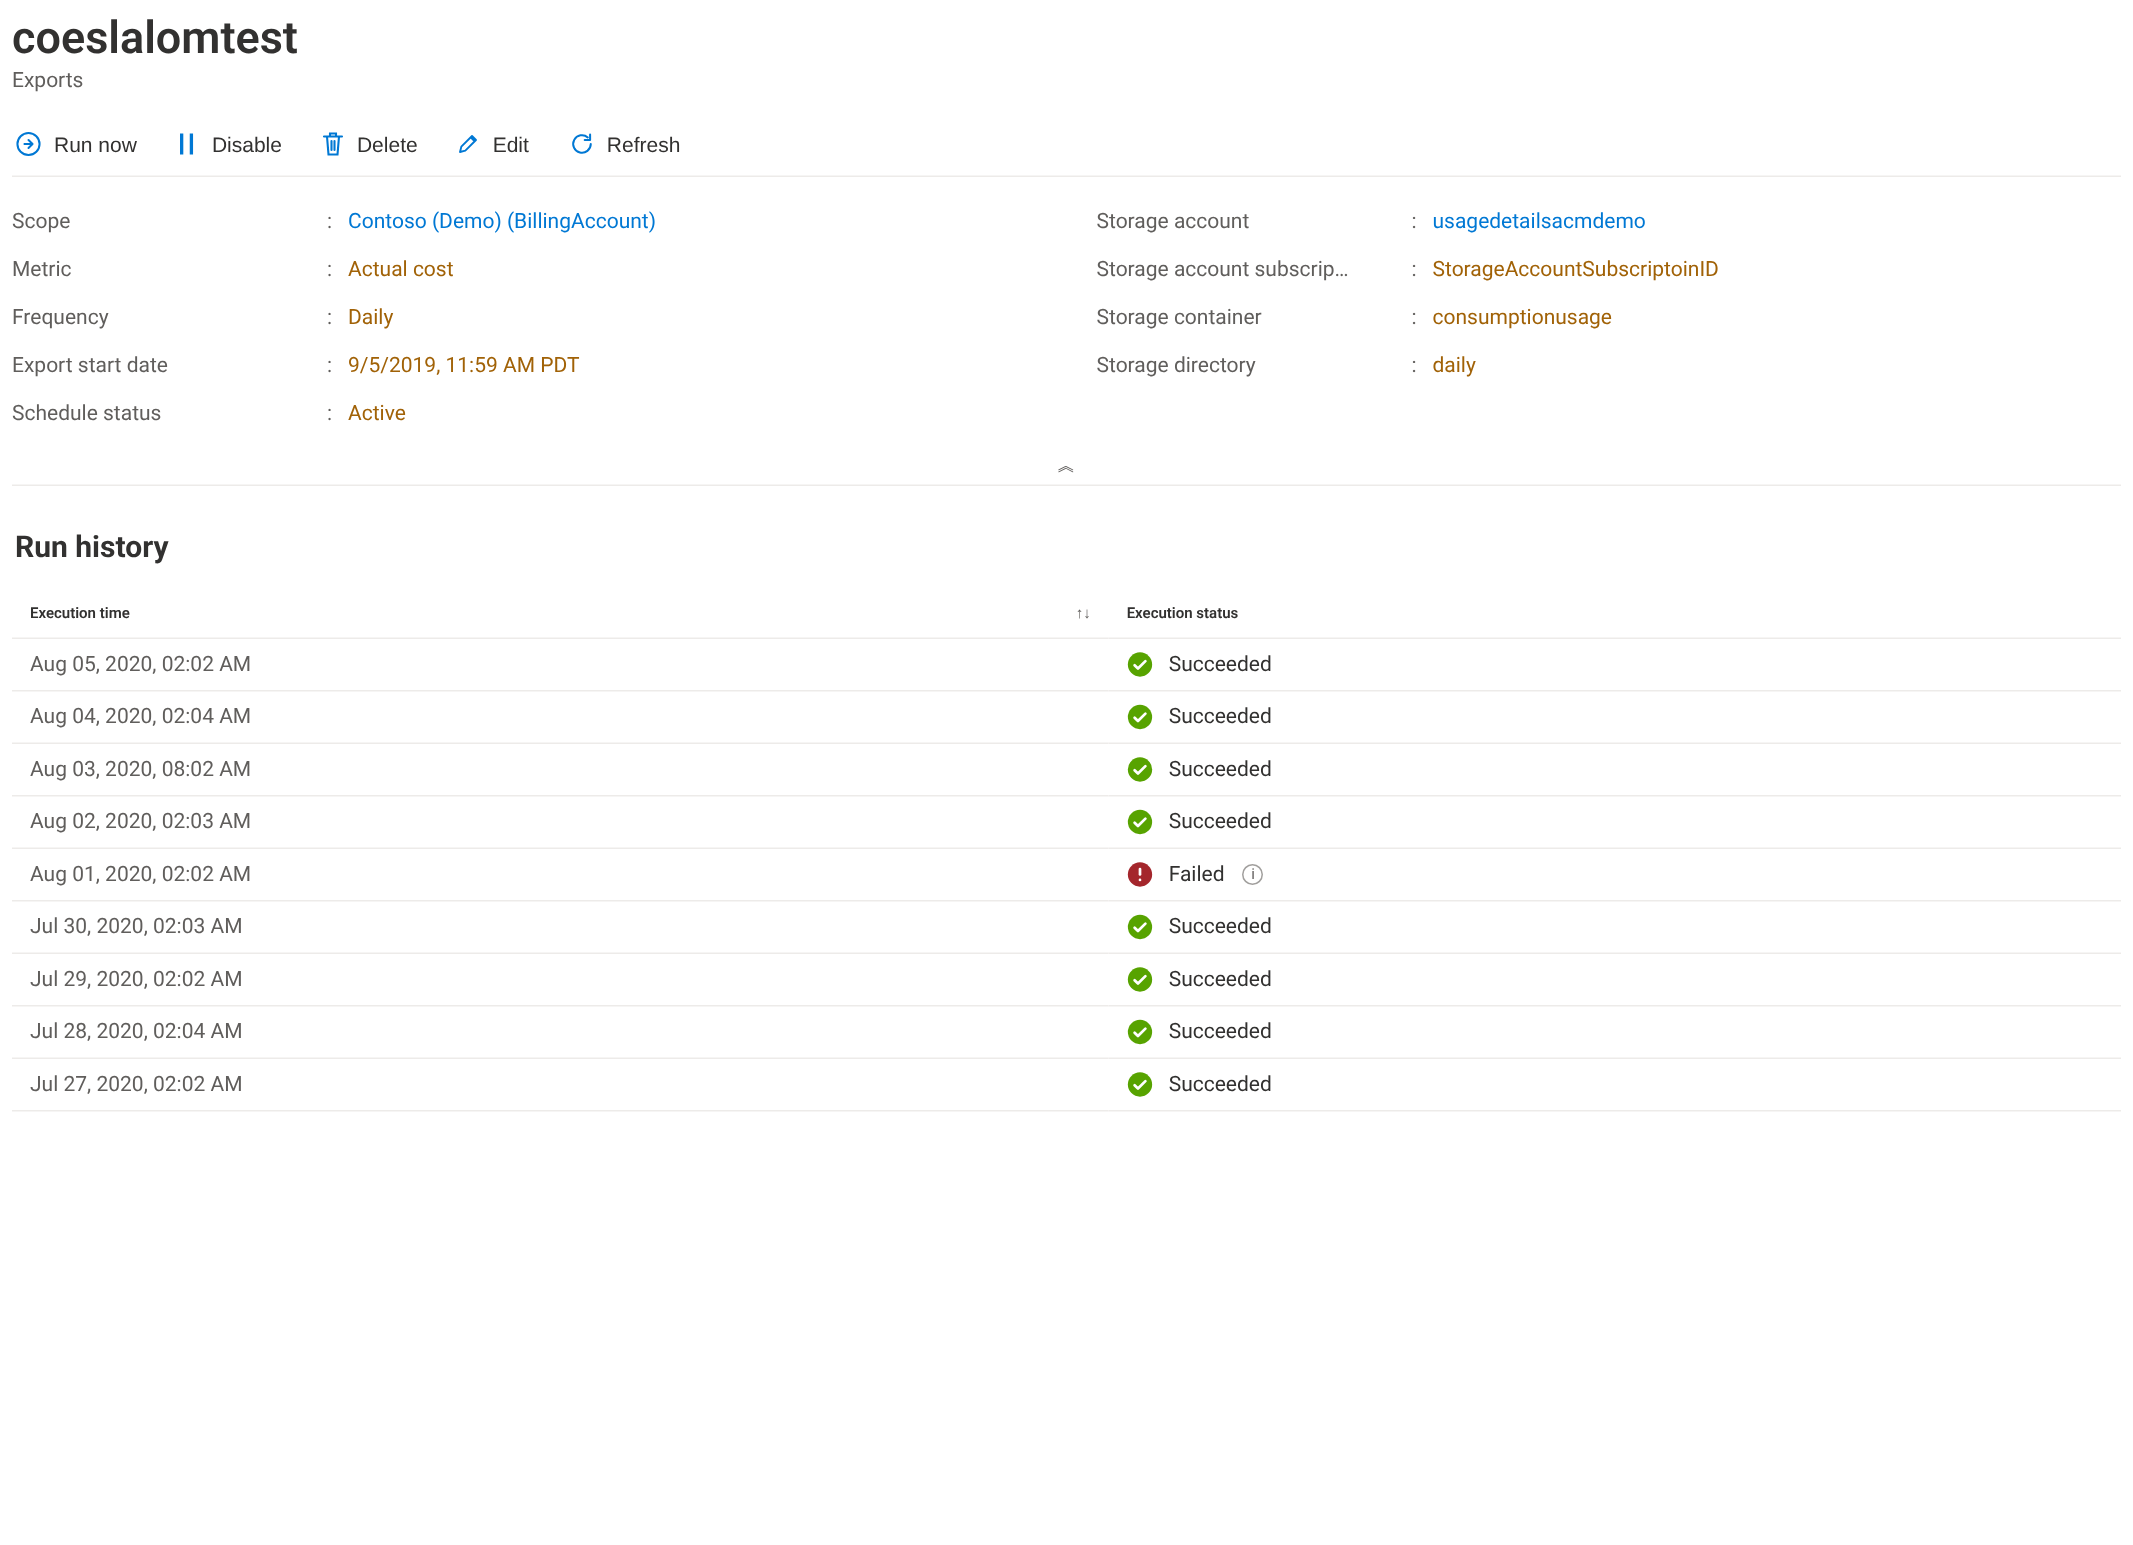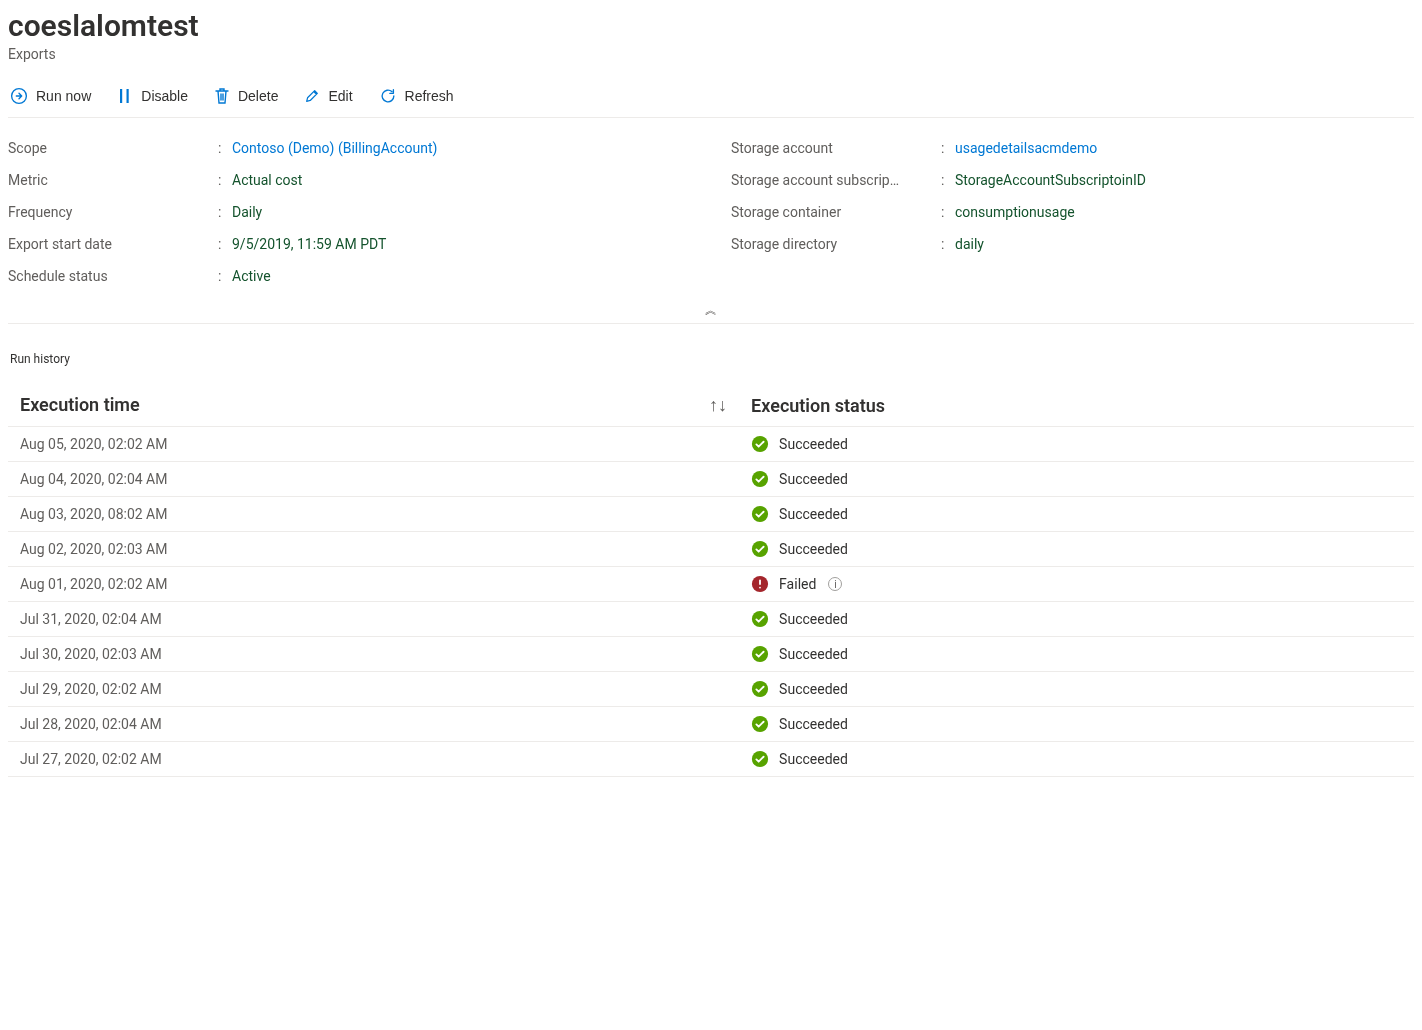--- a/index.html
+++ b/index.html
@@ -62,45 +62,45 @@
       color: #605e5c;
       white-space: nowrap;
       overflow: hidden;
       text-overflow: ellipsis;
       padding-right: 6px;
     }
     .prop-colon {
       width: 14px;
       color: #605e5c;
     }
-    .prop-value { color: #14532d; }
+    .prop-value { color: #a16207; }
     .prop-value.link { color: #0078d4; cursor: pointer; }
     .collapse-bar {
       border-top: 1px solid transparent;
       border-bottom: 1px solid #edebe9;
       text-align: center;
       height: 22px;
       line-height: 14px;
       font-size: 12px;
       color: #605e5c;
       cursor: pointer;
     }
     .section-title {
-      font-size: 12px;
-      font-weight: 400;
+      font-size: 20px;
+      font-weight: 700;
       margin: 28px 0 18px 0;
       padding-left: 2px;
     }
     table.history {
       width: 100%;
       border-collapse: collapse;
     }
     table.history th {
       text-align: left;
-      font-size: 18px;
+      font-size: 10px;
       font-weight: 600;
       padding: 10px 12px;
       border-bottom: 1px solid #edebe9;
     }
     table.history th .sort-icon {
       float: right;
       color: #605e5c;
       font-weight: 400;
     }
     table.history td {
@@ -315,34 +315,20 @@
                 <rect x="9" y="5" width="2" height="6" fill="#fff" rx="1"></rect>
                 <rect x="9" y="13" width="2" height="2" fill="#fff" rx="1"></rect>
               </svg>
             </span>
             <span>Failed</span>
             <span class="info-badge">i</span>
           </div>
         </td>
       </tr>
       <tr>
-        <td>Jul 31, 2020, 02:04 AM</td>
-        <td>
-          <div class="status-cell">
-            <span class="status-icon success">
-              <svg width="18" height="18" viewBox="0 0 20 20">
-                <circle cx="10" cy="10" r="9"></circle>
-                <path d="M6 10.5l2.5 2.5L14 7.5" fill="none" stroke="#fff" stroke-width="2" stroke-linecap="round" stroke-linejoin="round"></path>
-              </svg>
-            </span>
-            <span>Succeeded</span>
-          </div>
-        </td>
-      </tr>
-      <tr>
         <td>Jul 30, 2020, 02:03 AM</td>
         <td>
           <div class="status-cell">
             <span class="status-icon success">
               <svg width="18" height="18" viewBox="0 0 20 20">
                 <circle cx="10" cy="10" r="9"></circle>
                 <path d="M6 10.5l2.5 2.5L14 7.5" fill="none" stroke="#fff" stroke-width="2" stroke-linecap="round" stroke-linejoin="round"></path>
               </svg>
             </span>
             <span>Succeeded</span>

